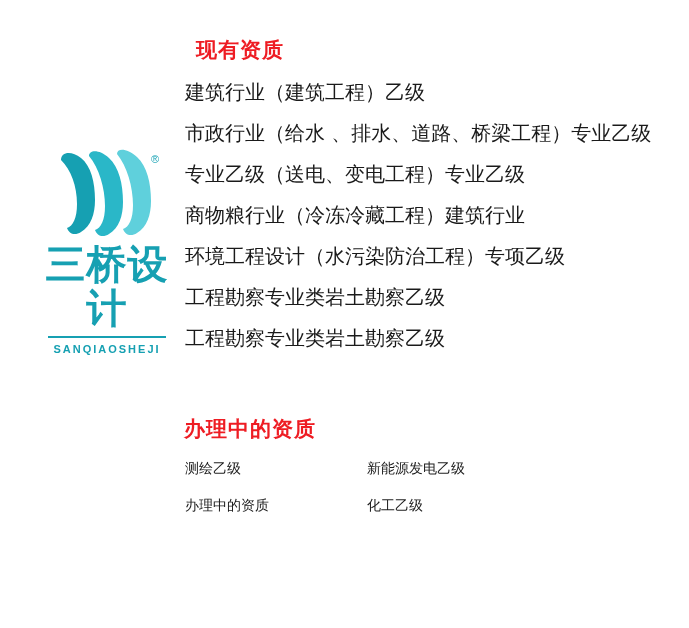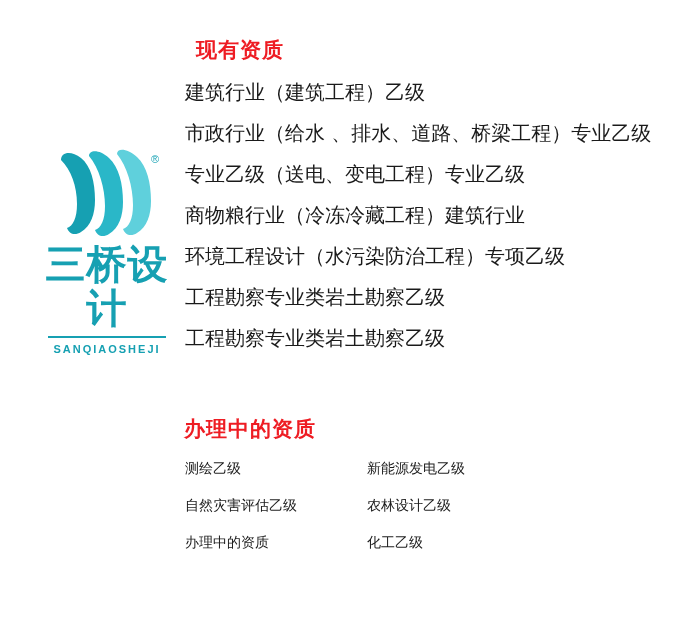--- a/index.html
+++ b/index.html
@@ -151,22 +151,18 @@
   </div>
 
   <div class="section-title" id="title-processing">办理中的资质</div>
 
   <div class="proc-grid">
     <div class="proc-row">
       <div class="proc-cell col-left">测绘乙级</div>
       <div class="proc-cell col-right">新能源发电乙级</div>
     </div>
     <div class="proc-row">
-      <div class="proc-cell col-left">自然灾害评估乙级</div>
-      <div class="proc-cell col-right">农林设计乙级</div>
-    </div>
-    <div class="proc-row">
       <div class="proc-cell col-left">办理中的资质</div>
       <div class="proc-cell col-right">化工乙级</div>
     </div>
   </div>
 
 </div>
 
 </body></html>

